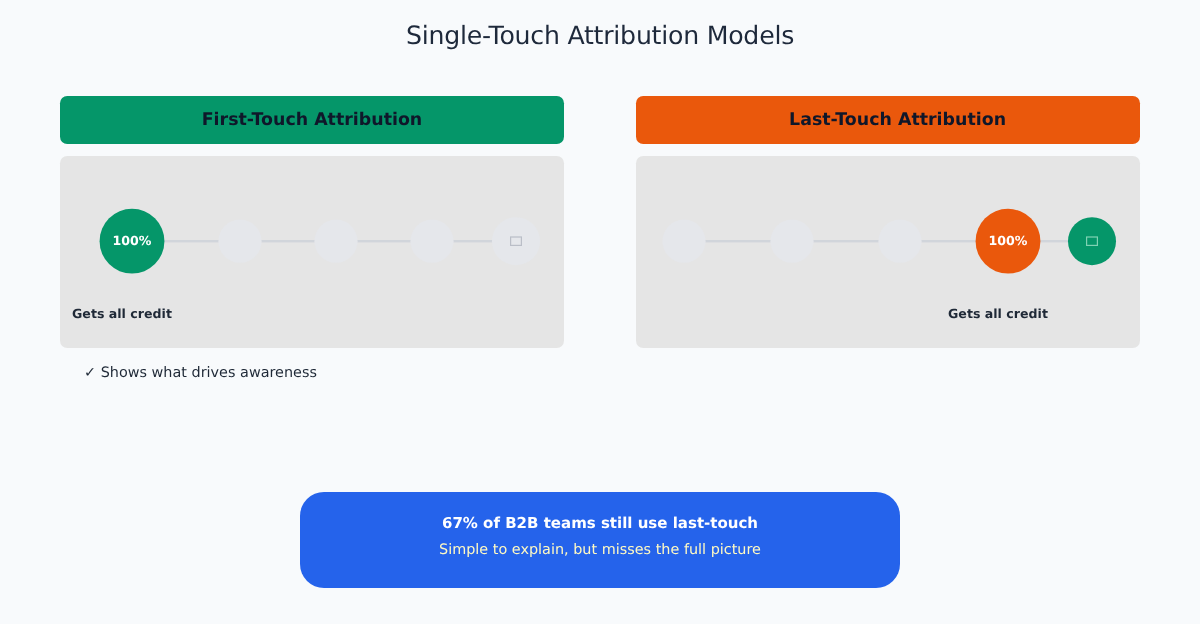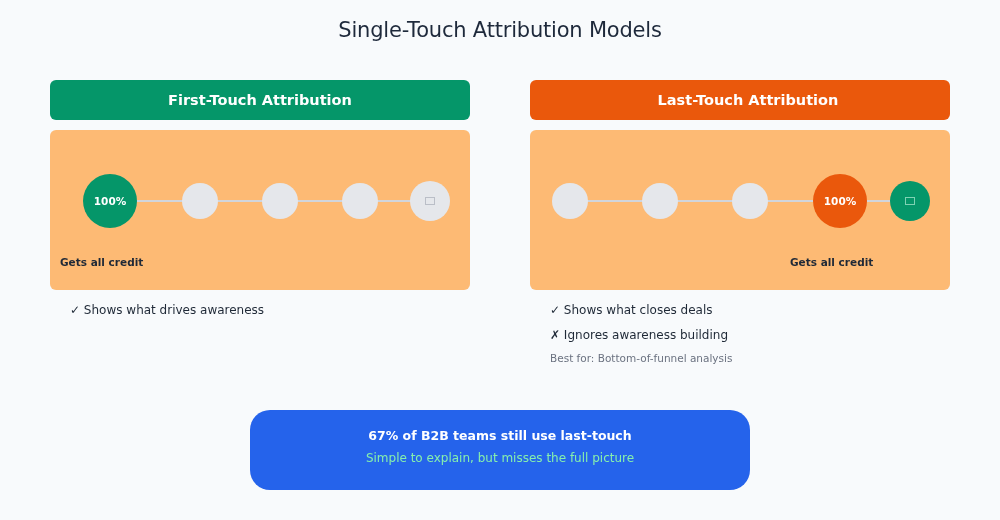--- a/index.html
+++ b/index.html
@@ -1,35 +1,35 @@
 <!DOCTYPE html>
 <html><head>
 <meta charset="utf-8">
 <style>
   html, body { margin:0; padding:0; }
   body { width:1000px; height:520px; background:#f8fafc; font-family:"DejaVu Sans","Liberation Sans",sans-serif; color:#1f2937; position:relative; overflow:hidden; }
   .title { position:absolute; top:18px; left:0; width:1000px; text-align:center; font-size:21px; font-weight:normal; color:#1e293b; letter-spacing:-0.2px; }
   .col { position:absolute; top:80px; width:420px; }
   .col.left { left:50px; }
   .col.right { left:530px; }
-  .header { height:40px; border-radius:6px; color:#ffffff; font-weight:bold; font-size:14.5px; display:flex; align-items:center; justify-content:center; }
-  .panel { position:relative; margin-top:10px; height:160px; background:#fdba74; border-radius:6px; }
+  .header { height:40px; border-radius:6px; color:#0f172a; font-weight:bold; font-size:14.5px; display:flex; align-items:center; justify-content:center; }
+  .panel { position:relative; margin-top:10px; height:160px; background:#e5e5e5; border-radius:6px; }
   .line { position:absolute; top:70px; height:2px; background:#d1d5db; }
   .node { position:absolute; border-radius:50%; background:#e5e7eb; display:flex; align-items:center; justify-content:center; color:#fff; font-size:10.5px; font-weight:bold; }
   .node.sm { width:36px; height:36px; top:53px; }
   .node.lg { width:54px; height:54px; top:44px; }
   .node.end { width:40px; height:40px; top:51px; }
   .tofu { display:inline-block; width:8px; height:6px; border:1px solid currentColor; opacity:0.6; font-size:0; }
   .credit { position:absolute; top:126px; font-size:10.5px; font-weight:bold; color:#1f2937; width:100px; text-align:left; }
   .notes { margin-top:12px; padding-left:20px; }
   .note { font-size:12px; color:#1f2937; height:25px; line-height:16px; }
   .best { font-size:10.5px; color:#6b7280; }
   .callout { position:absolute; left:250px; top:410px; width:500px; height:80px; background:#2563eb; border-radius:20px; color:#fff; text-align:center; }
   .callout .h { margin-top:18px; font-size:12.5px; font-weight:bold; }
-  .callout .s { margin-top:8px; font-size:12px; color:#86efac; }
+  .callout .s { margin-top:8px; font-size:12px; color:#fef9c3; }
 </style>
 </head>
 <body>
 
 <div class="title">Single-Touch Attribution Models</div>
 
 <div class="col left">
   <div class="header" style="background:#059669;">First-Touch Attribution</div>
   <div class="panel">
     <div class="line" style="left:60px; width:330px;"></div>
@@ -57,23 +57,18 @@
     <div class="node sm" style="left:112px;"></div>
     <div class="node sm" style="left:202px;"></div>
     <div class="node lg" style="left:283px; background:#ea580c;">
         <span>100%</span>
       </div>
     <div class="node end" style="left:360px; background:#059669; color:#d1fae5;">
         <span class="tofu"></span>
       </div>
     <div class="credit" style="left:260px;">Gets all credit</div>
   </div>
-  <div class="notes">
-    <div class="note">✓ Shows what closes deals</div>
-    <div class="note">✗ Ignores awareness building</div>
-    <div class="best">Best for: Bottom-of-funnel analysis</div>
-  </div>
 </div>
 
 <div class="callout">
   <div class="h">67% of B2B teams still use last-touch</div>
   <div class="s">Simple to explain, but misses the full picture</div>
 </div>
 
 </body></html>

